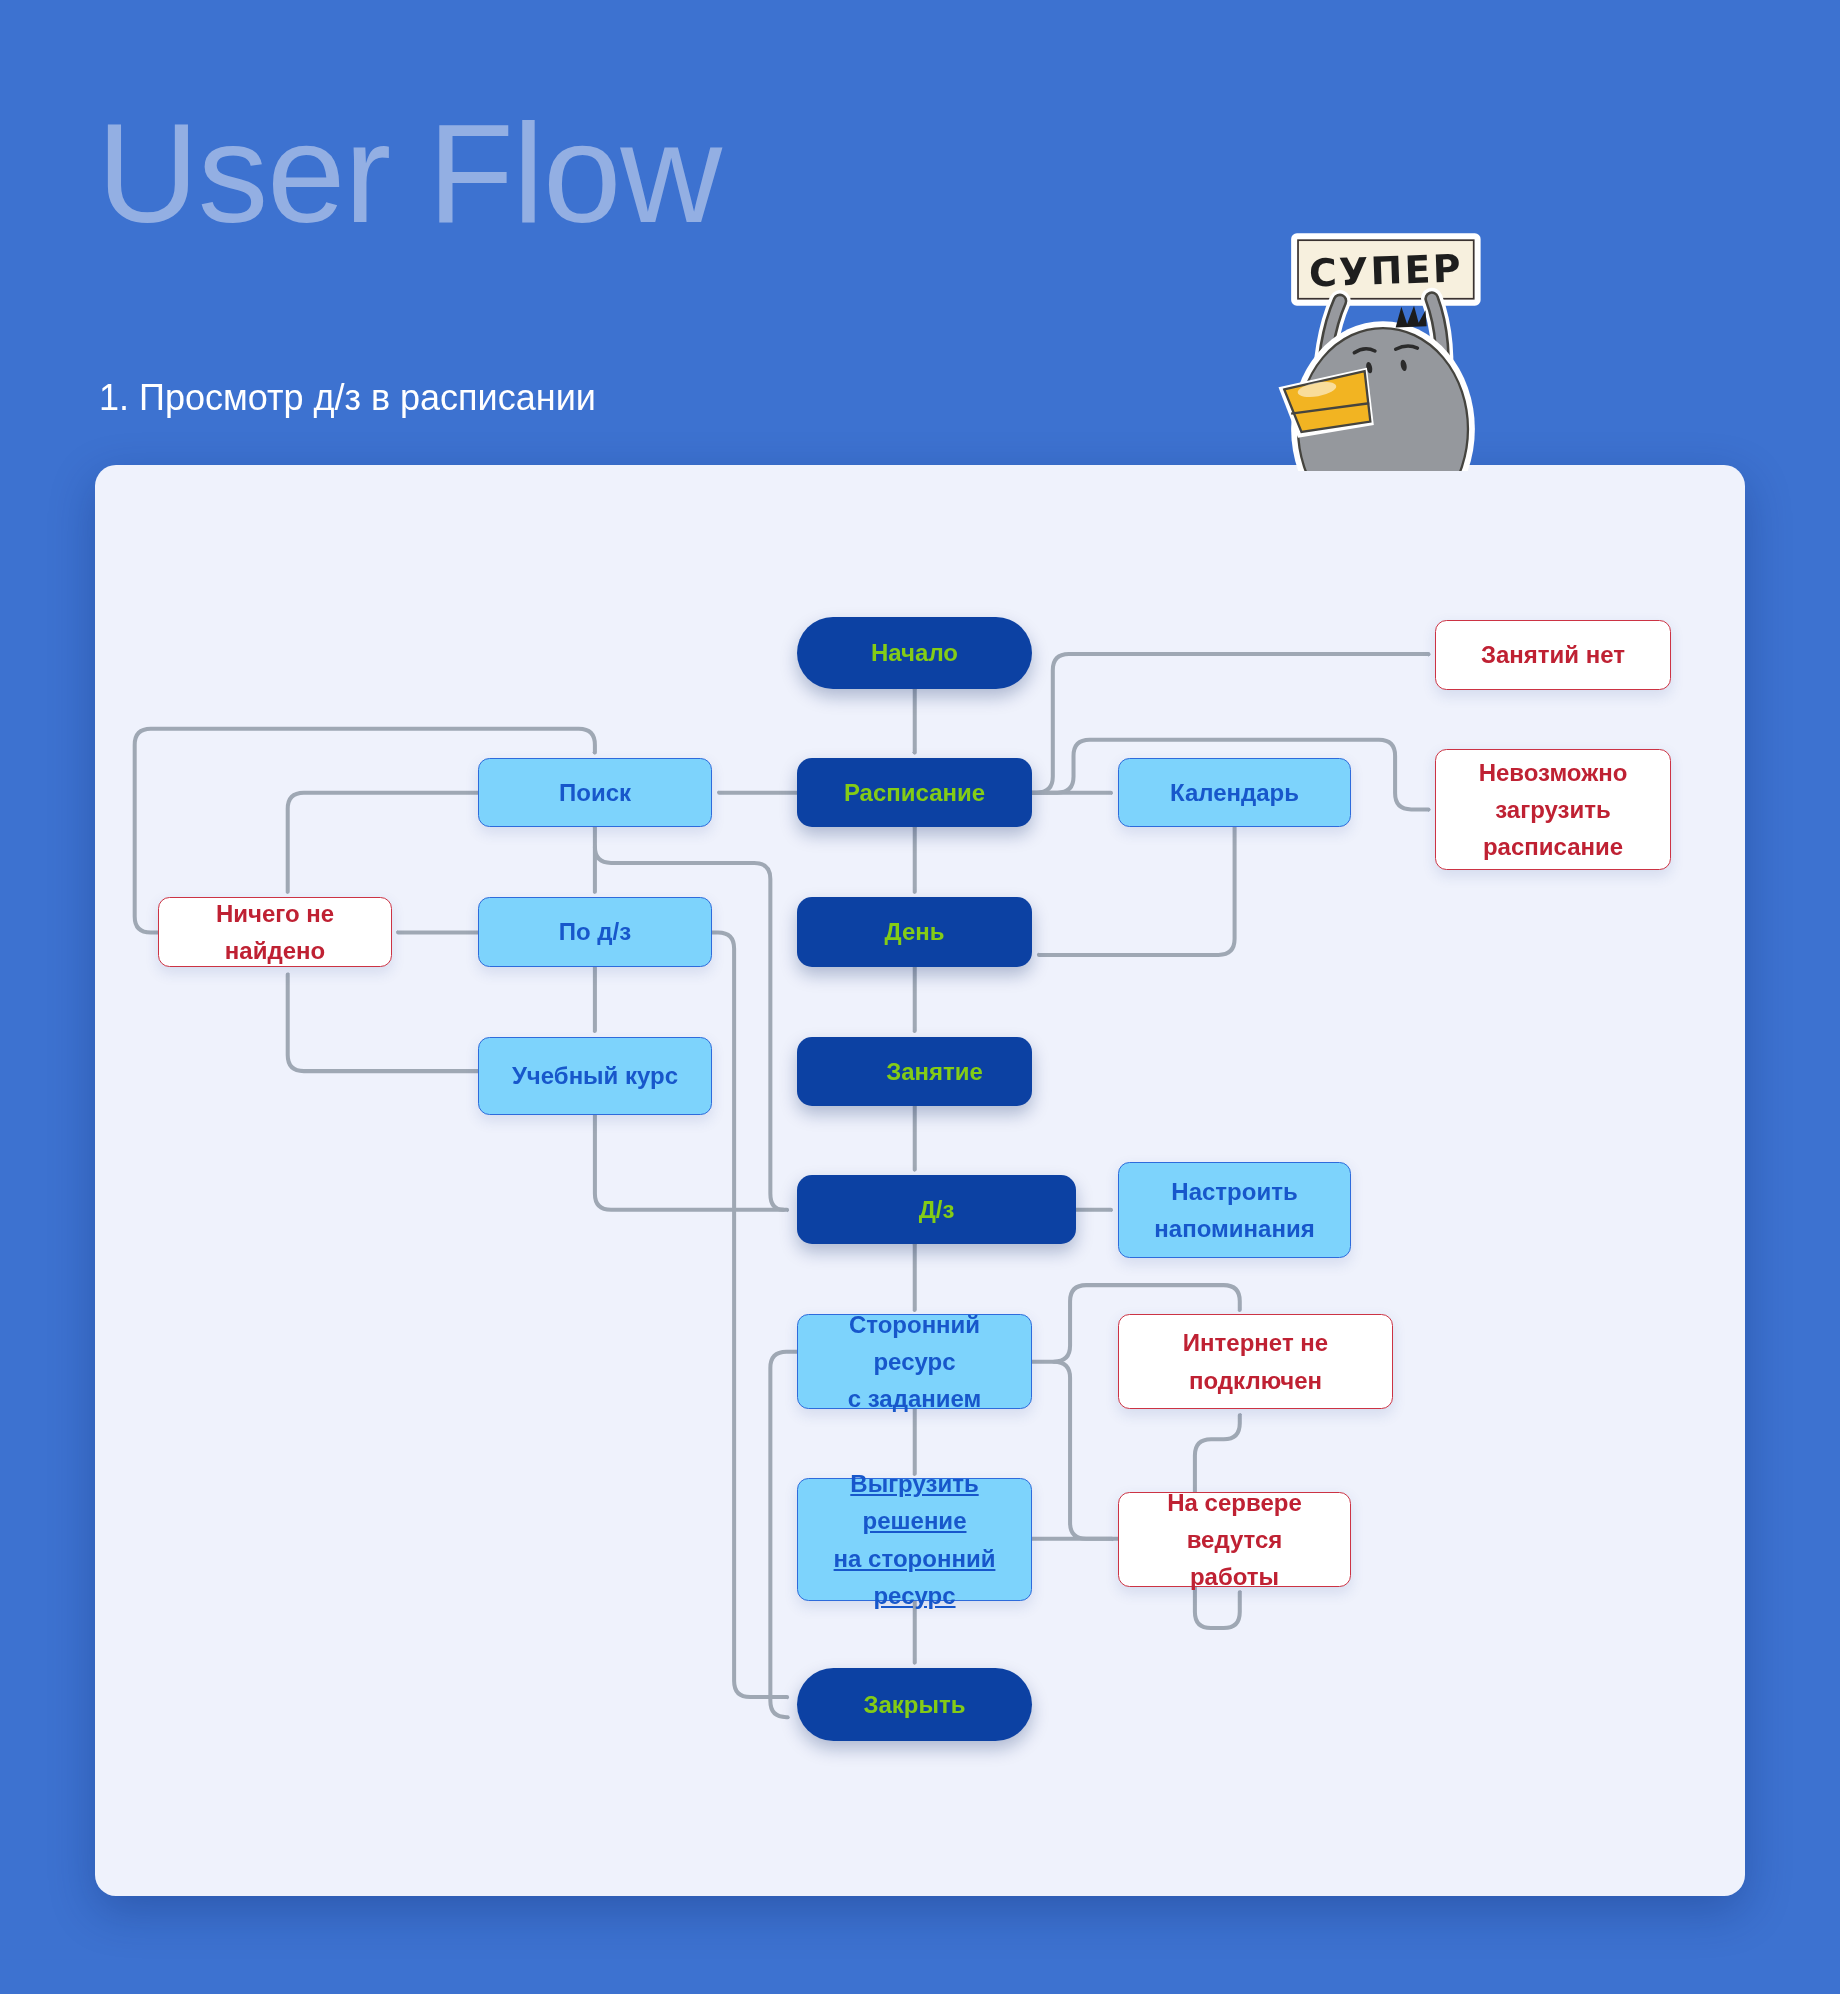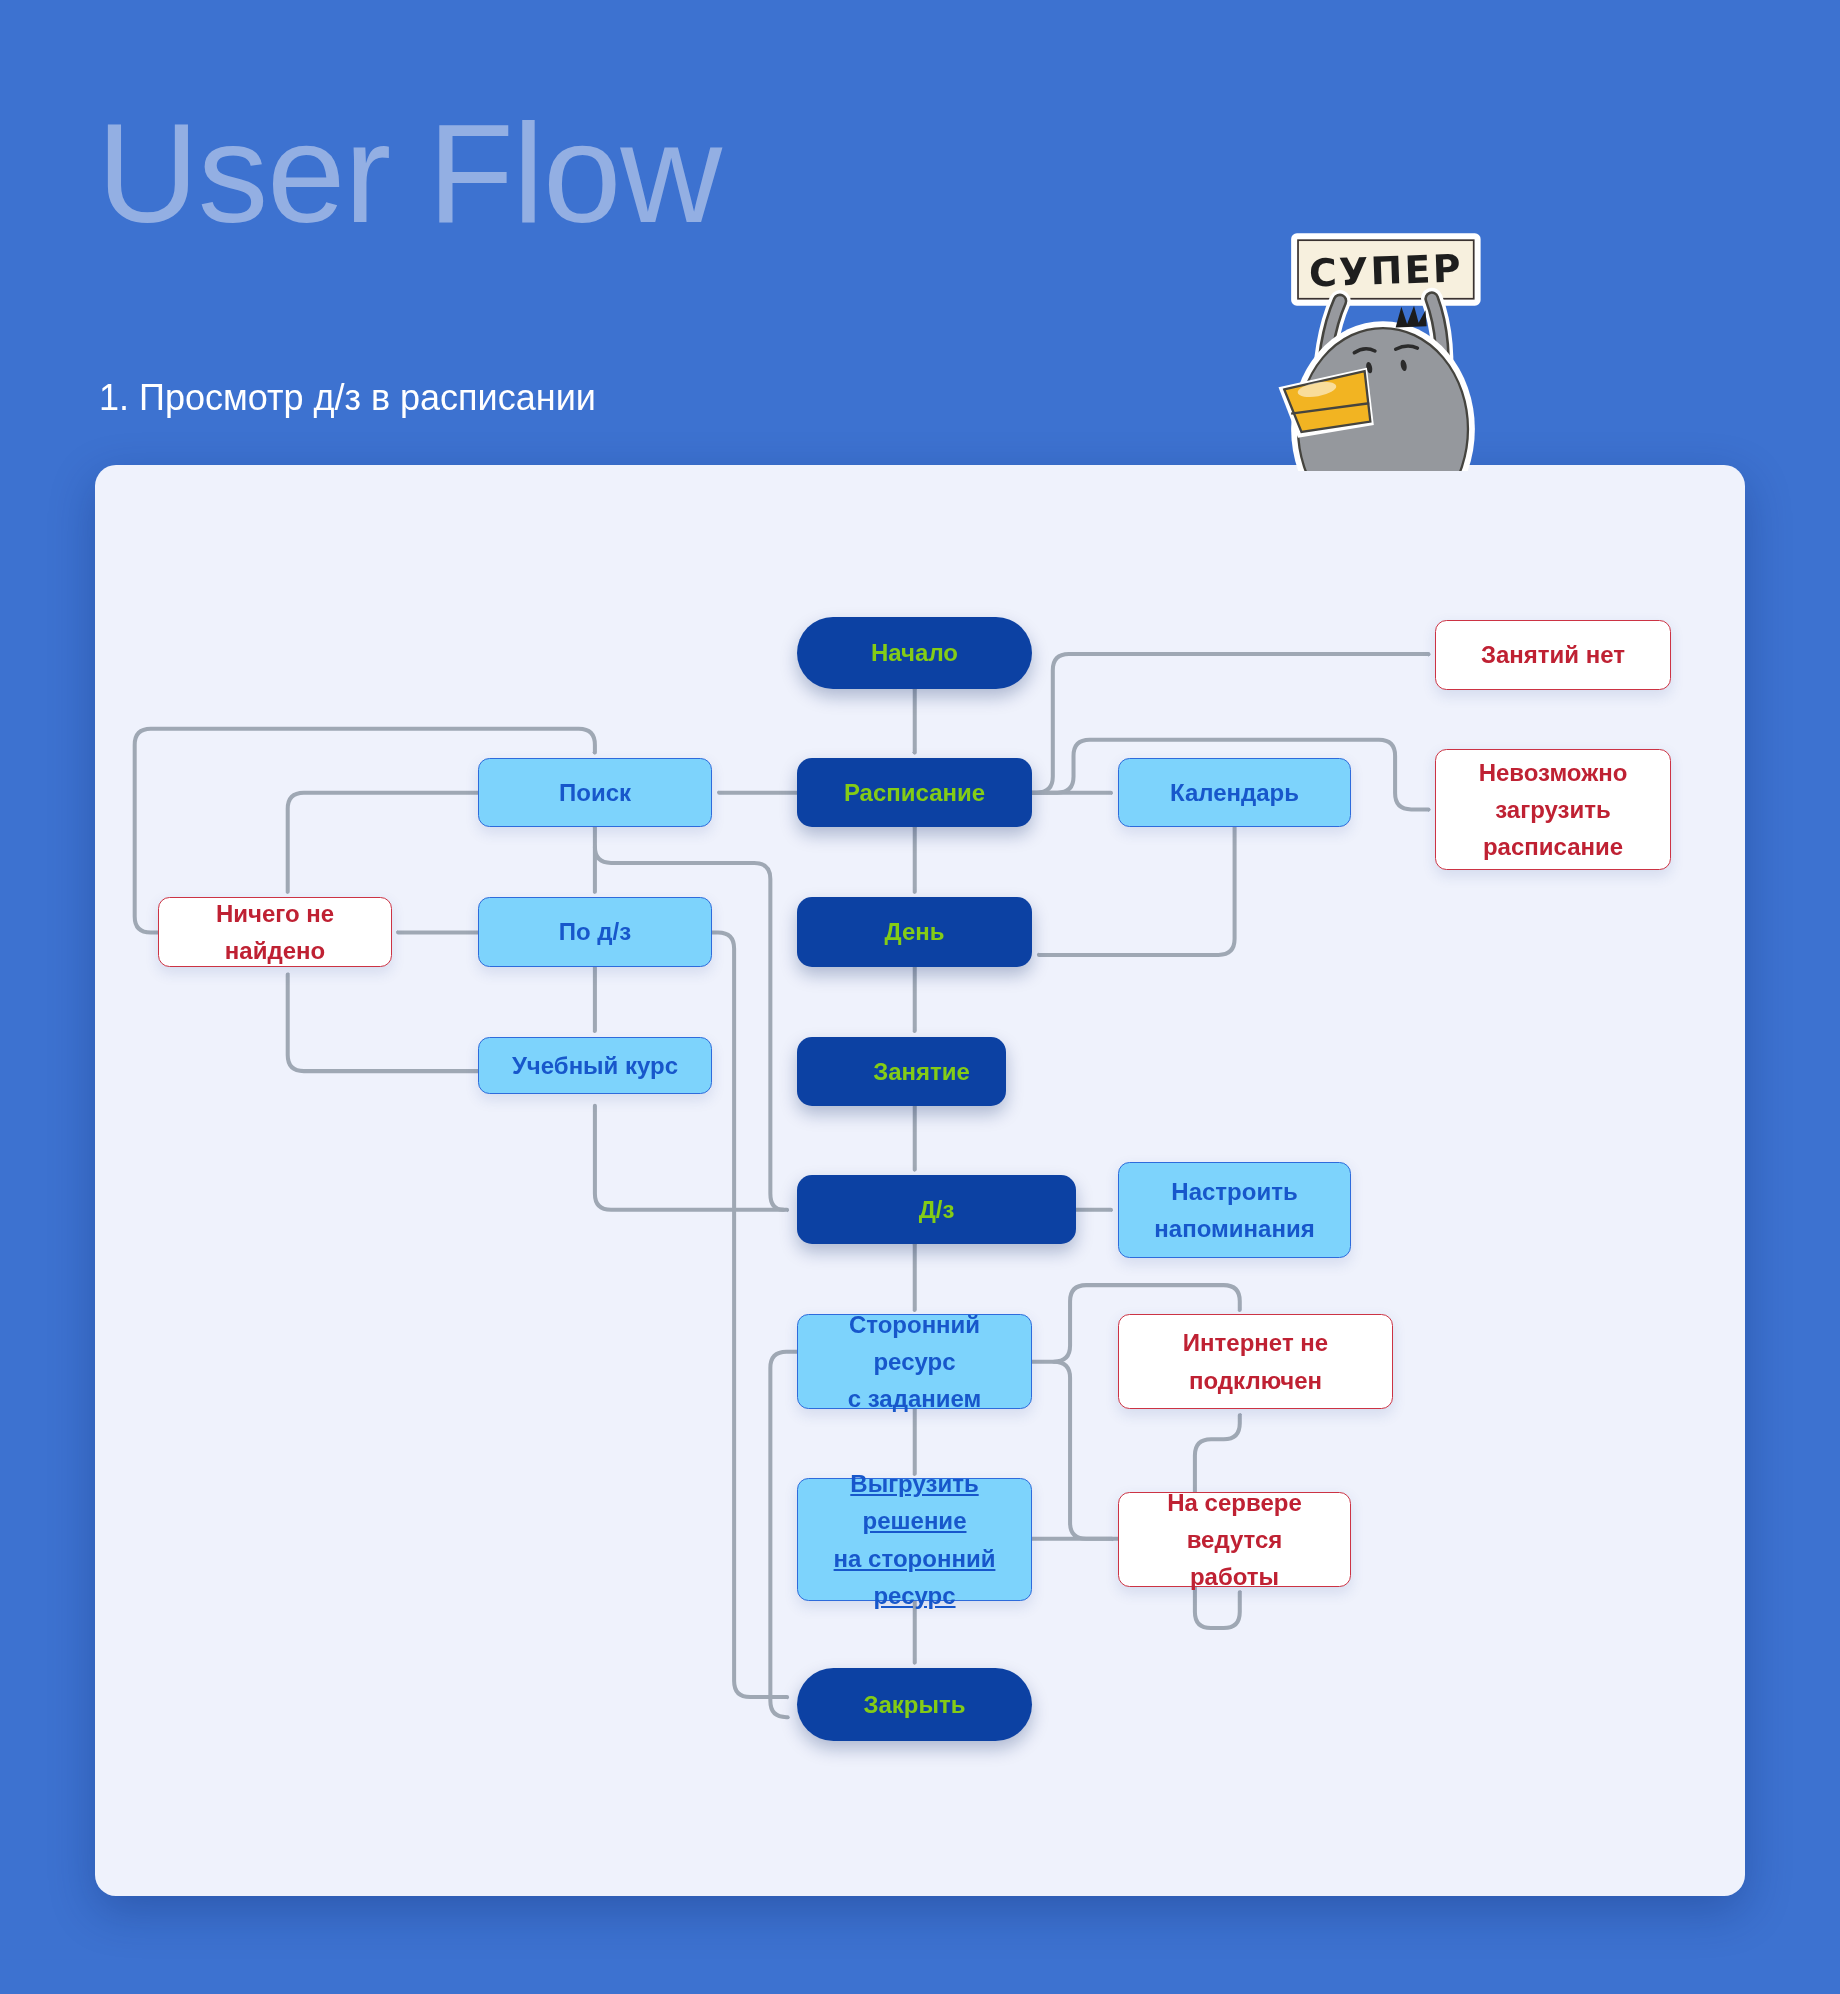--- a/index.html
+++ b/index.html
@@ -89,22 +89,22 @@
     <div class="node red" style="left: 1435px; top: 620px; width: 236px; height: 70px;">Занятий нет</div>
     <div class="node blue" style="left: 478px; top: 758px; width: 234px; height: 69px;">Поиск</div>
     <div class="node dark" style="left: 797px; top: 758px; width: 235px; height: 69px;">Расписание</div>
     <div class="node blue" style="left: 1118px; top: 758px; width: 233px; height: 69px; text-align: right;">Календарь</div>
     <div class="node red" style="left: 1435px; top: 749px; width: 236px; height: 121px;">Невозможно
 загрузить
 расписание</div>
     <div class="node red" style="left: 158px; top: 897px; width: 234px; height: 70px;">Ничего не найдено</div>
     <div class="node blue" style="left: 478px; top: 897px; width: 234px; height: 70px;">По д/з</div>
     <div class="node dark" style="left: 797px; top: 897px; width: 235px; height: 70px;">День</div>
-    <div class="node blue" style="left: 478px; top: 1037px; width: 234px; height: 57px;">Учебный курс</div>
-    <div class="node dark" style="left: 797px; top: 1037px; width: 209px; height: 69px; padding-left: 48px;">Занятие</div>
+    <div class="node blue" style="left: 478px; top: 1037px; width: 234px; height: 78px;">Учебный курс</div>
+    <div class="node dark" style="left: 797px; top: 1037px; width: 235px; height: 69px; padding-left: 48px;">Занятие</div>
     <div class="node dark" style="left: 797px; top: 1175px; width: 279px; height: 69px;">Д/з</div>
     <div class="node blue" style="left: 1118px; top: 1162px; width: 233px; height: 96px;">Настроить
 напоминания</div>
     <div class="node blue" style="left: 797px; top: 1314px; width: 235px; height: 95px;">Сторонний ресурс
 с заданием</div>
     <div class="node red" style="left: 1118px; top: 1314px; width: 275px; height: 95px;">Интернет не
 подключен</div>
     <div class="node blue" style="left: 797px; top: 1478px; width: 235px; height: 123px; text-decoration: underline;">Выгрузить решение
 на сторонний
 ресурс</div>

